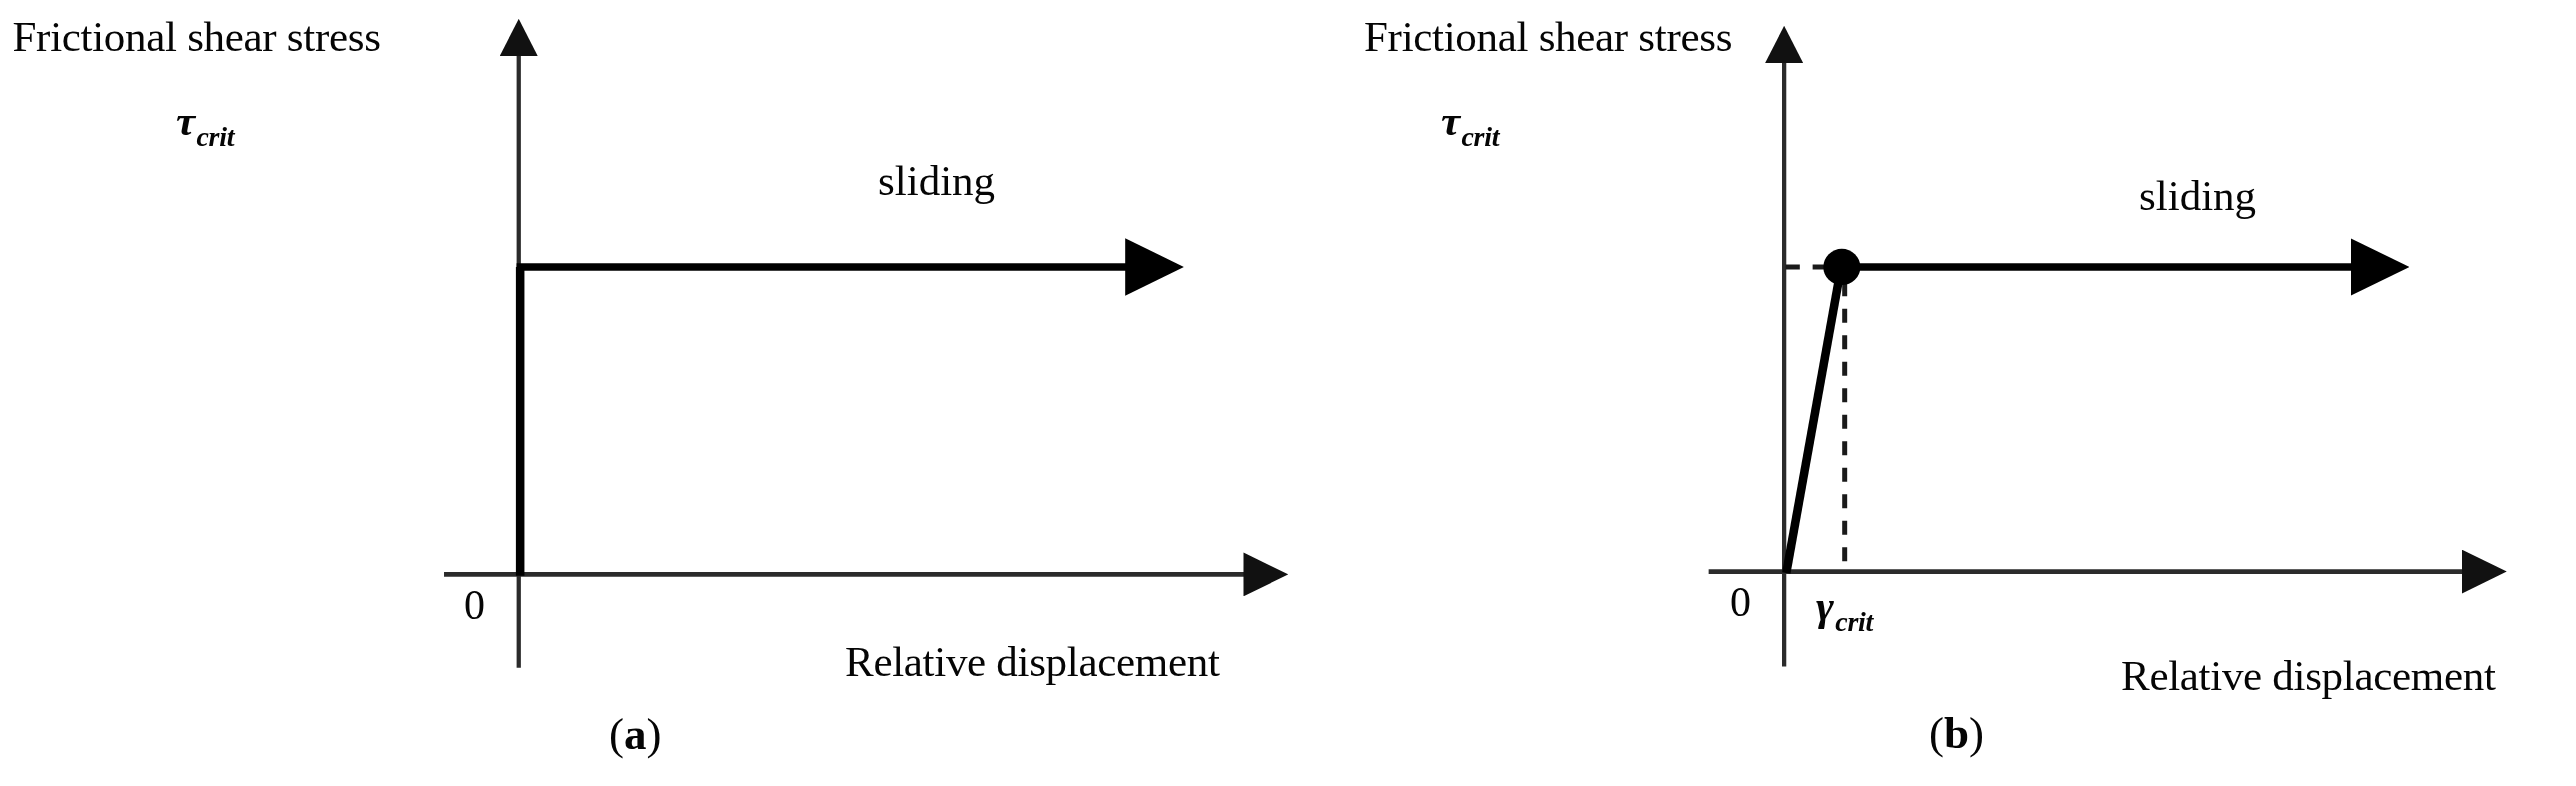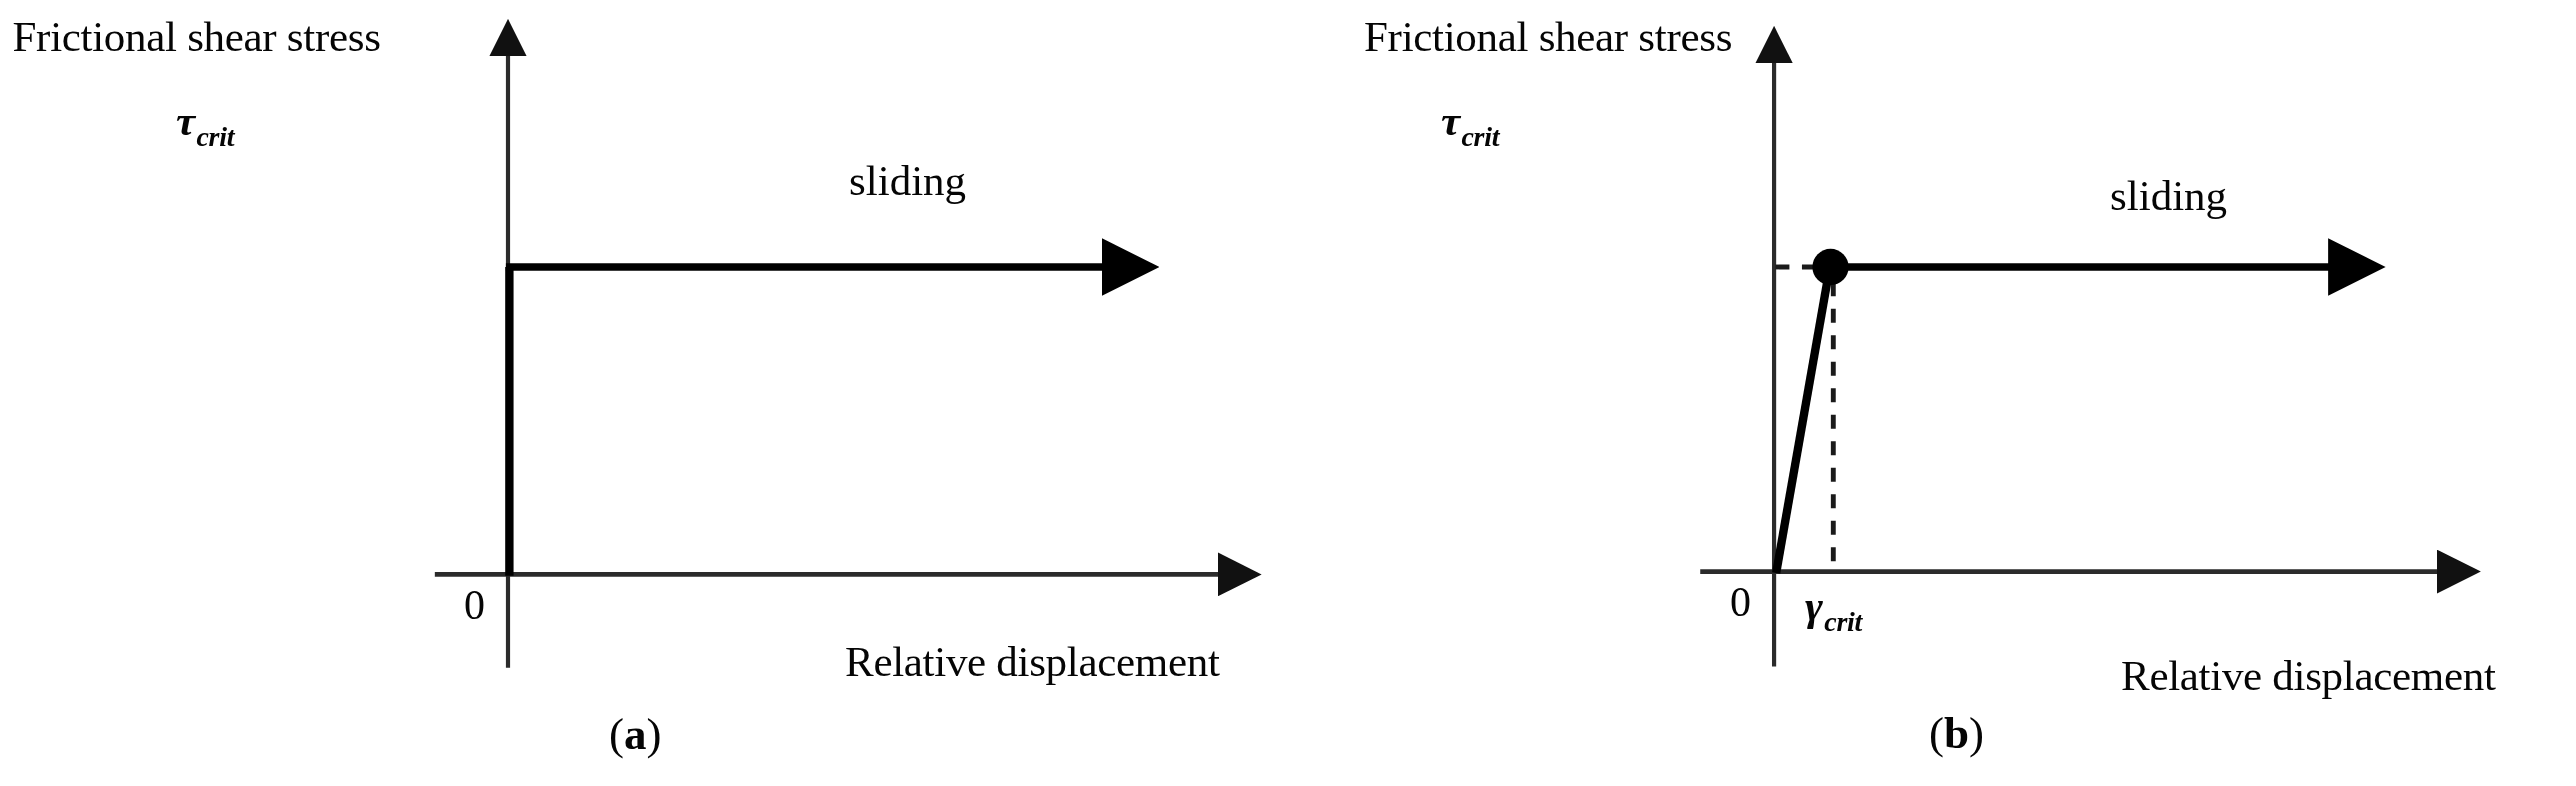--- a/index.html
+++ b/index.html
@@ -18,20 +18,21 @@
   .figure-root {
     position: absolute;
     left: 0; top: 0;
     width: 2576px;
     height: 787px;
   }
   .panel {
     position: absolute;
     top: 0;
     height: 787px;
+    padding-left: 28px;
   }
   #panel-a { left: 0px;    width: 1324px; }
   #panel-b { left: 1324px; width: 1252px; }
 
   .plot-svg {
     position: absolute;
     left: 0; top: 0;
     width: 100%;
     height: 787px;
     overflow: visible;
@@ -43,20 +44,21 @@
     line-height: 1;
     font-family: "Liberation Serif", "DejaVu Serif", serif;
     color: #050505;
   }
   .axis-title {
     font-size: 43px;
     letter-spacing: -0.3px;
   }
   .anno-sliding {
     font-size: 43px;
+    margin-left: 29px;
   }
   .tick-zero {
     font-size: 42px;
   }
   .sym {
     font-style: italic;
     font-size: 43px;
     font-family: "Liberation Serif", "DejaVu Serif", serif;
     font-weight: bold;
   }
@@ -146,21 +148,21 @@
     <div class="lbl axis-title" style="left:40px; top:15.3px;">Frictional shear stress</div>
 
     <div class="lbl anno-sliding" style="left:786px; top:174px;">sliding</div>
 
     <div class="lbl sym" style="left:117px; top:99px;">
       <span>τ</span><span class="sub">crit</span>
     </div>
 
     <div class="lbl tick-zero" style="left:406px; top:581px;">0</div>
 
-    <div class="lbl sym" style="left:481px; top:584px;">
+    <div class="lbl sym" style="left:492px; top:584px;">
       <span>γ</span><span class="sub">crit</span>
     </div>
 
     <div class="lbl axis-title" style="left:797px; top:654px;">Relative displacement</div>
 
     <div class="lbl subcap" style="left:605px; top:711px;"><span>(</span><b>b</b><span>)</span></div>
   </div>
 
 </div>
 

